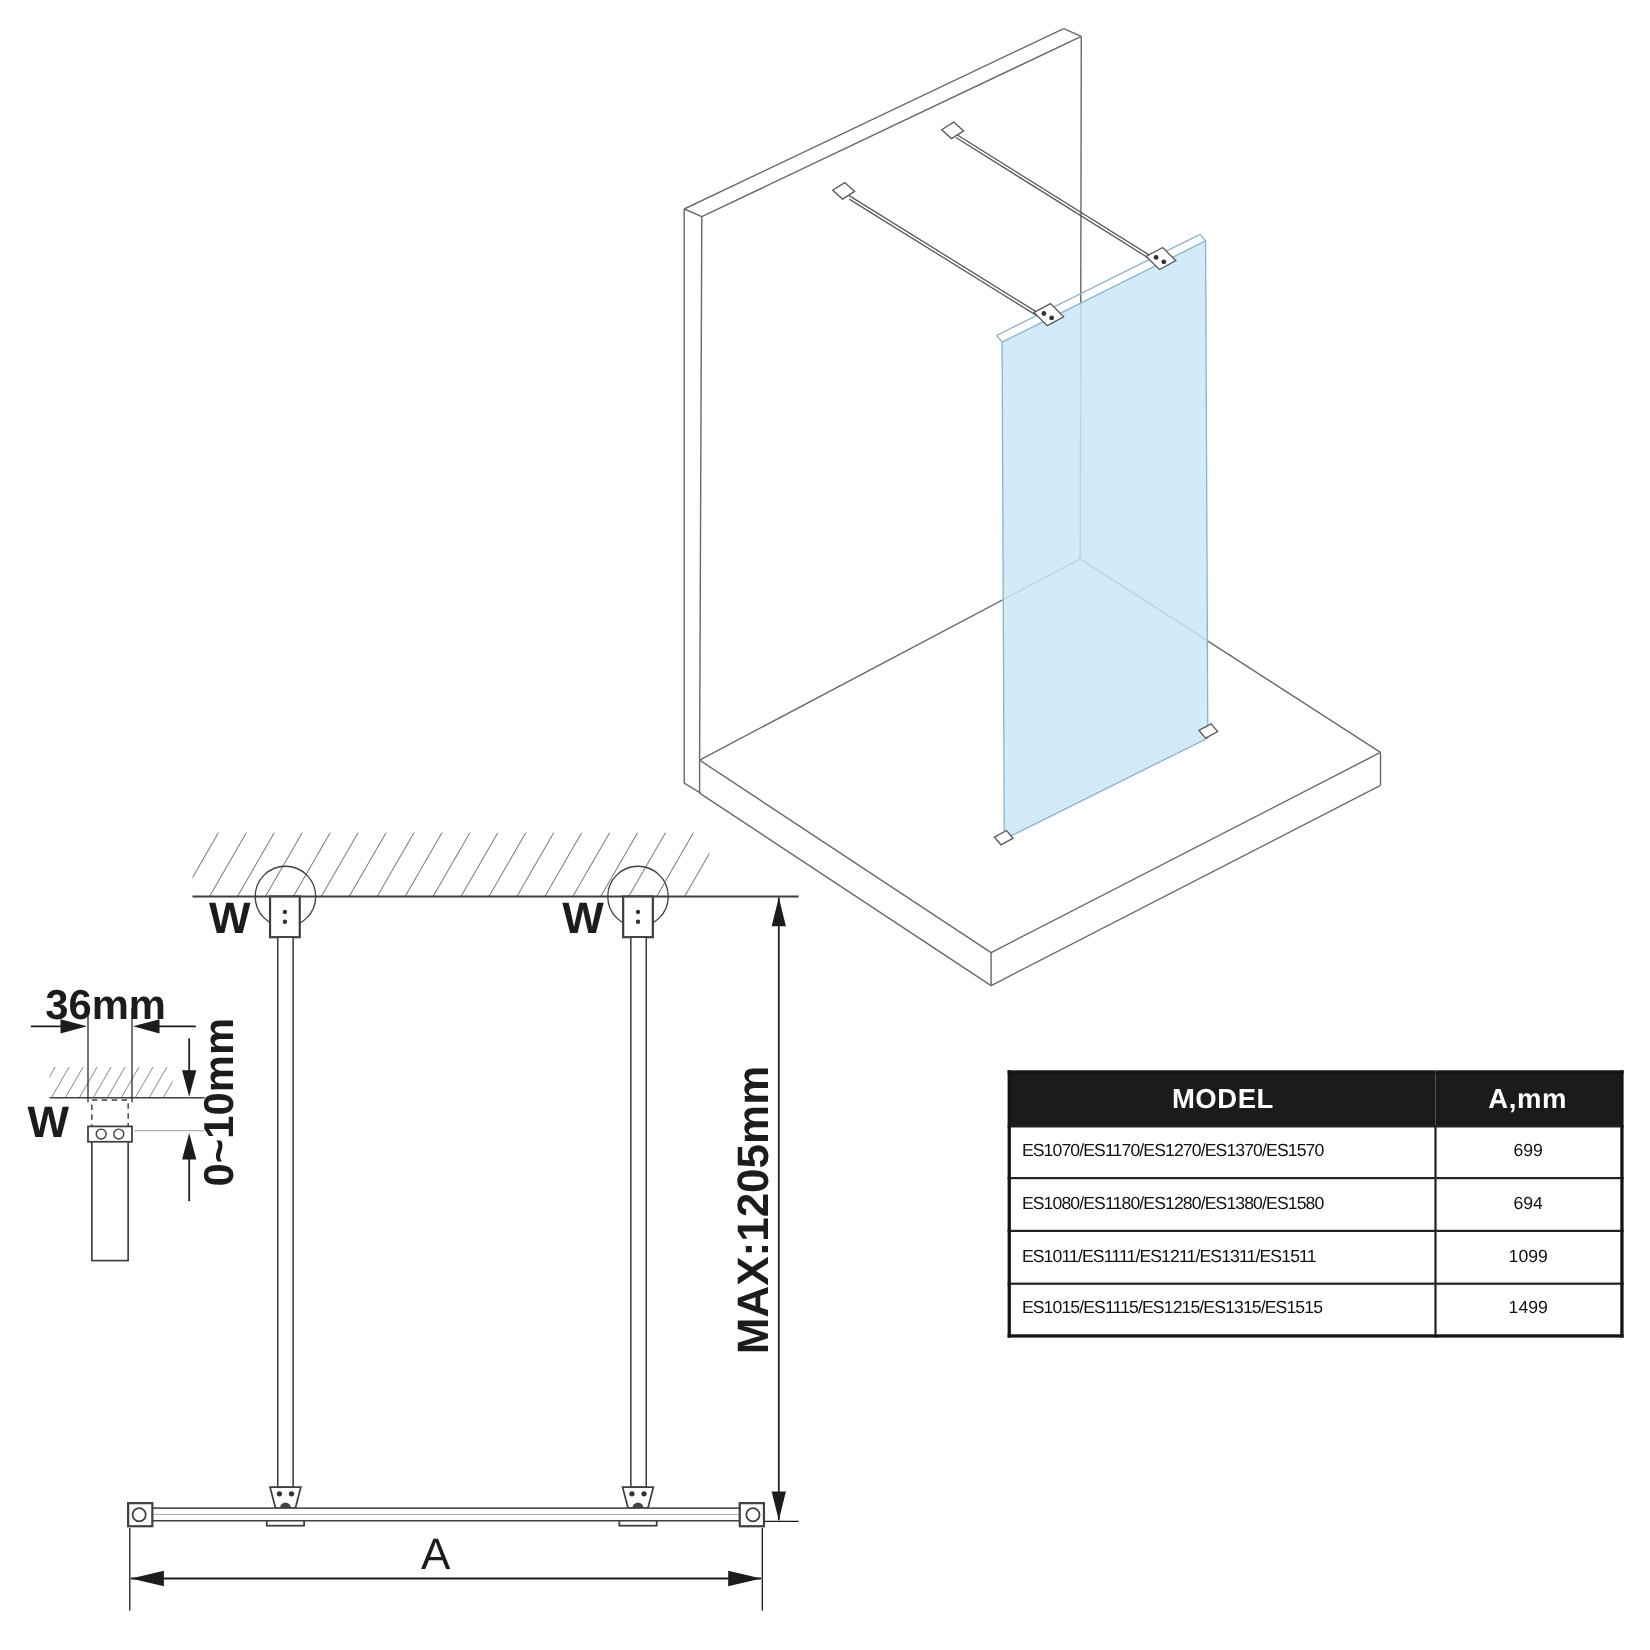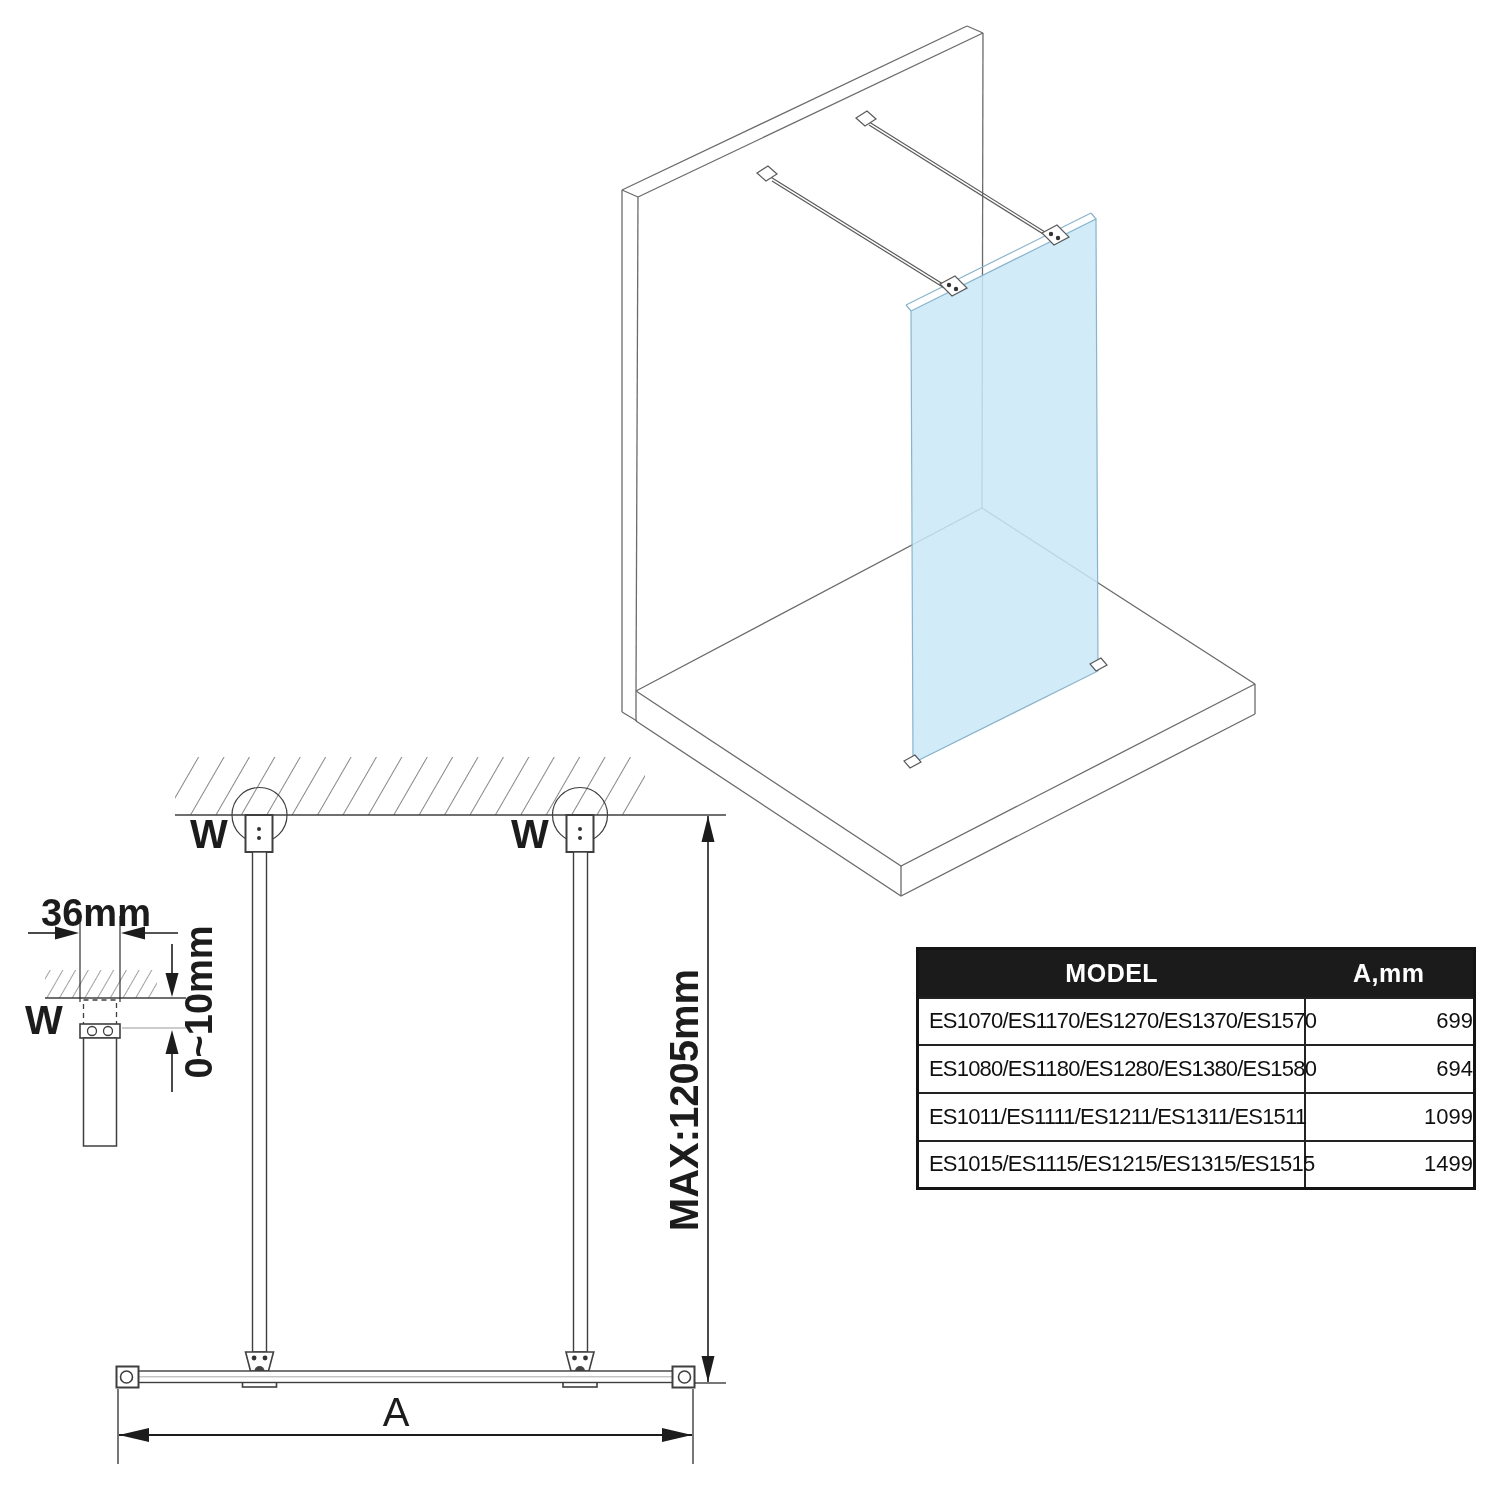--- a/index.html
+++ b/index.html
@@ -9,52 +9,52 @@
     background:#ffffff;
     font-family:"Liberation Sans", sans-serif;
   }
   #drawing {
     position:absolute; left:0; top:0;
     width:1500px; height:1500px;
   }
   
   table.spec {
     position:absolute;
-    left:916px; top:947px;
+    left:916px; top:973px;
     width:557px;
     border-collapse:collapse;
     border:3px solid #141414;
     table-layout:fixed;
     background:#ffffff;
   }
   table.spec thead th {
     background:#1b1b1b;
     color:#ffffff;
     font-weight:bold;
     font-size:25px;
     height:49px;
     border:0;
     text-align:center;
     letter-spacing:0.5px;
   }
   table.spec tbody td {
     border:2px solid #222222;
     height:47.7px;
-    font-size:22px;
+    font-size:16px;
     color:#101010;
     background:#ffffff;
   }
   td.model-cell {
     text-align:left;
     padding-left:10px;
     letter-spacing:-0.8px;
     white-space:nowrap;
   }
   td.value-cell {
-    text-align:right;
+    text-align:center;
     font-size:24px;
   }
   text.dim-label { fill:#1c1c1c; }
 </style>
 </head>
 <body>
 
 <svg id="drawing" viewBox="0 0 1500 1500" xmlns="http://www.w3.org/2000/svg">
   <defs>
     <pattern id="hatchBig" patternUnits="userSpaceOnUse" width="22" height="22" patternTransform="rotate(30)">

